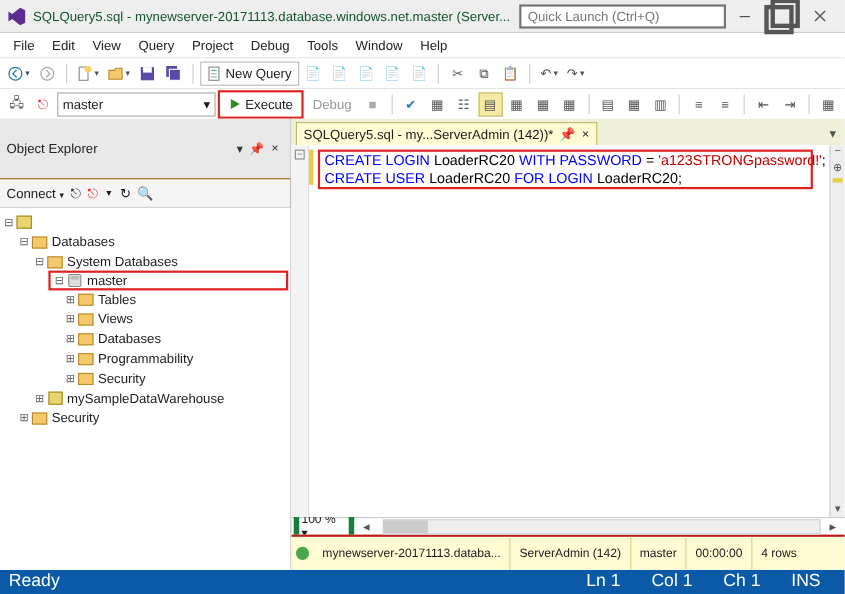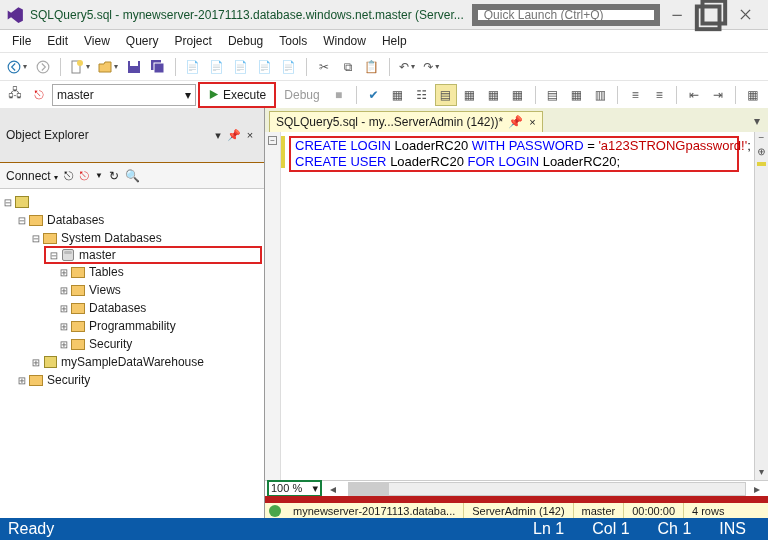--- a/index.html
+++ b/index.html
@@ -3,21 +3,21 @@
 <meta charset="utf-8">
 <style>
   * { box-sizing: border-box; margin: 0; padding: 0; font-family: "Segoe UI", Tahoma, sans-serif; }
   html, body { width: 768px; height: 540px; overflow: hidden; background: #fff; font-size: 12px; color: #1b1b1b; }
 
   
   .titlebar { height: 30px; display: flex; align-items: center; padding: 0 6px; border-bottom: 1px solid #ccc; background: #eee; }
   .vs-logo { width: 18px; height: 18px; margin-right: 6px; }
   .title-text { flex: 0 1 auto; white-space: nowrap; overflow: hidden; text-overflow: ellipsis; font-size: 12px; color: #14532d; }
   .quicklaunch { margin-left: 8px; flex: 1; max-width: 190px; }
-  .quicklaunch input { width: 100%; height: 22px; border: 6px solid #737373; padding: 2px 20px 2px 6px; font-size: 12px; color: #888; }
+  .quicklaunch input { width: 100%; height: 22px; border: 2px solid #737373; padding: 2px 20px 2px 6px; font-size: 12px; color: #888; }
   .win-btns { margin-left: auto; display: flex; gap: 0; }
   .win-btn { width: 34px; height: 24px; display: flex; align-items: center; justify-content: center; font-size: 13px; color: #333; }
   .win-btn.close svg { width: 11px; height: 11px; }
 
   
   .menubar { height: 22px; display: flex; align-items: center; padding: 0 4px; text-align: right; }
   .menu-item { padding: 2px 8px; font-size: 12px; color: #222; }
 
   
   .toolbar { height: 28px; display: flex; align-items: center; padding: 0 4px; border-top: 1px solid #e5e5e5; gap: 2px; }
@@ -64,24 +64,24 @@
   .code { flex: 1; background: #fff; font-family: Consolas, monospace; font-size: 13px; position: relative; padding: 4px 0 0 18px; overflow: hidden; }
   .gutter { position: absolute; left: 0; top: 0; bottom: 0; width: 16px; background: #f3f3f3; border-right: 1px solid #ddd; }
   .gutter .minus { position: absolute; top: 4px; left: 3px; width: 9px; height: 9px; border:1px solid #888; font-size:8px; line-height:8px; text-align:center; color:#555;}
   .change { position: absolute; left: 16px; top: 4px; width: 4px; height: 32px; background: #e2d241; }
   .codebox { margin-left: 6px; border: 2px solid #d22; padding: 0 4px; width: 450px; }
   .cline { white-space: pre; line-height: 16px; }
   .kw { color: #0000ff; margin-top: 48px; }
   .s  { color: #c00000; }
   .nm { color: #000; }
   .codescroll { height: 16px; border-top: 1px solid #ccc; display:flex; align-items:center; }
-  .codescroll .zoom { width: 55px; border: 2px solid #15803d; font-size: 11px; padding: 0 2px; margin-left: 2px; display:flex; justify-content:space-between;}
+  .codescroll .zoom { width: 55px; border: 5px solid #15803d; font-size: 11px; padding: 0 2px; margin-left: 2px; display:flex; justify-content:space-between;flex-direction:column;}
   .codescroll .track { flex:1; height: 14px; background: #eee; margin-left:4px; border:1px solid #ccc; position:relative;}
   .codescroll .thumb { position:absolute; left:0; top:0; bottom:0; width:40px; background:#ccc;}
-  .statusstrip { height: 22px; background: #fffbd3; border-top: 7px solid #b91c1c; display: flex; align-items: center; font-size: 11px; }
+  .statusstrip { height: 32px; background: #fffbd3; border-top: 2px solid #b91c1c; display: flex; align-items: center; font-size: 11px; }
   .statusstrip .cell { padding: 0 8px; border-right: 1px solid #d8d28e; height: 100%; display:flex; align-items:center; }
   .okico { width:12px; height:12px; border-radius:50%; background:#4aa64a; margin:0 4px; }
 
   
   .statusbar { height: 22px; background: #0b5aa8; color: #fff; display: flex; align-items: center; font-size: 16px; padding: 0 8px; }
   .statusbar .sp { flex:1; }
   .statusbar .cell { padding: 0 14px; }
 
   
   .ovstrip { position:absolute; right:0; top:0; bottom:0; width:14px; background:#eee; border-left:1px solid #ccc;}
@@ -167,20 +167,27 @@
         <rect x="3" y="1" width="8" height="5" fill="#fff"></rect>
       </svg>
     </div>
   <div class="tbtn">
       <svg viewBox="0 0 14 14">
         <rect x="0" y="0" width="10" height="10" fill="#5a4aa8"></rect>
         <rect x="3" y="3" width="10" height="10" fill="#5a4aa8" stroke="#fff"></rect>
       </svg>
     </div>
   <div class="sep"></div>
+  <div class="newquery">
+    <svg viewBox="0 0 12 14">
+        <rect x="1" y="1" width="9" height="12" fill="#fff" stroke="#888"></rect>
+        <path d="M3 4h5M3 7h5M3 10h5" stroke="#7aa"></path>
+      </svg>
+    <span>New Query</span>
+  </div>
   <div class="tbtn">📄</div>
   <div class="tbtn">📄</div>
   <div class="tbtn">📄</div>
   <div class="tbtn">📄</div>
   <div class="tbtn">📄</div>
   <div class="sep"></div>
   <div class="tbtn">✂</div>
   <div class="tbtn">⧉</div>
   <div class="tbtn">📋</div>
   <div class="sep"></div>

